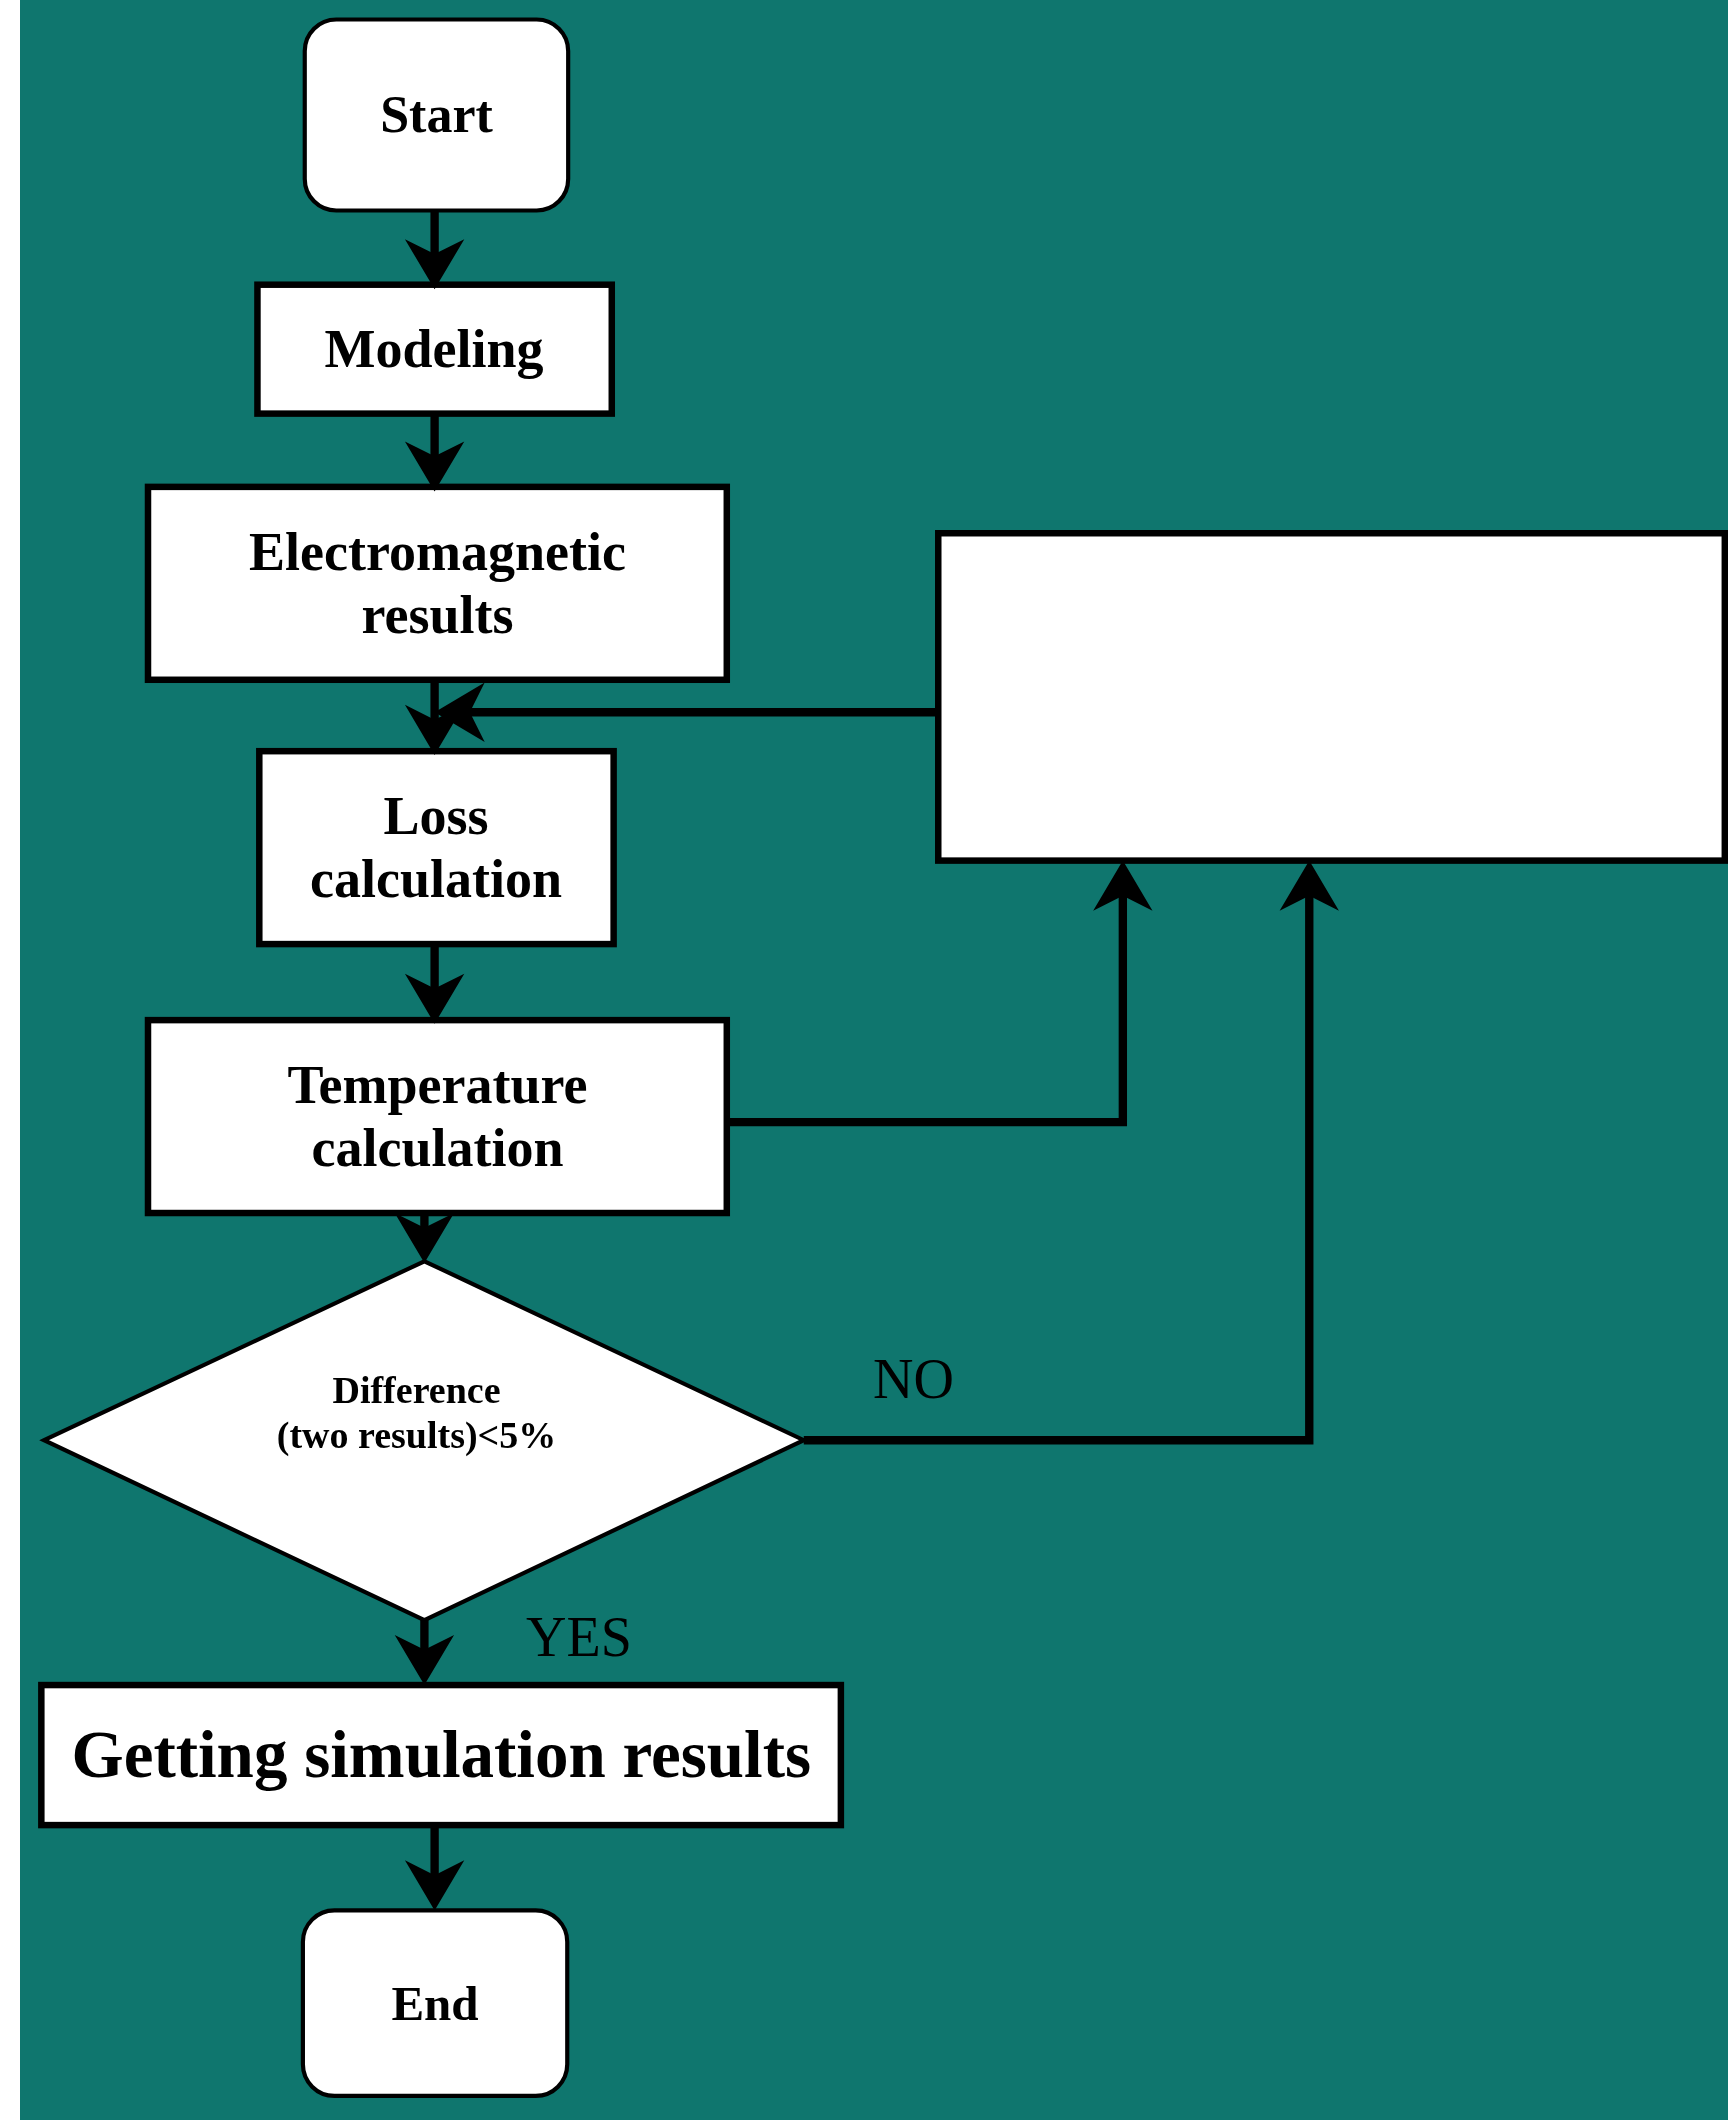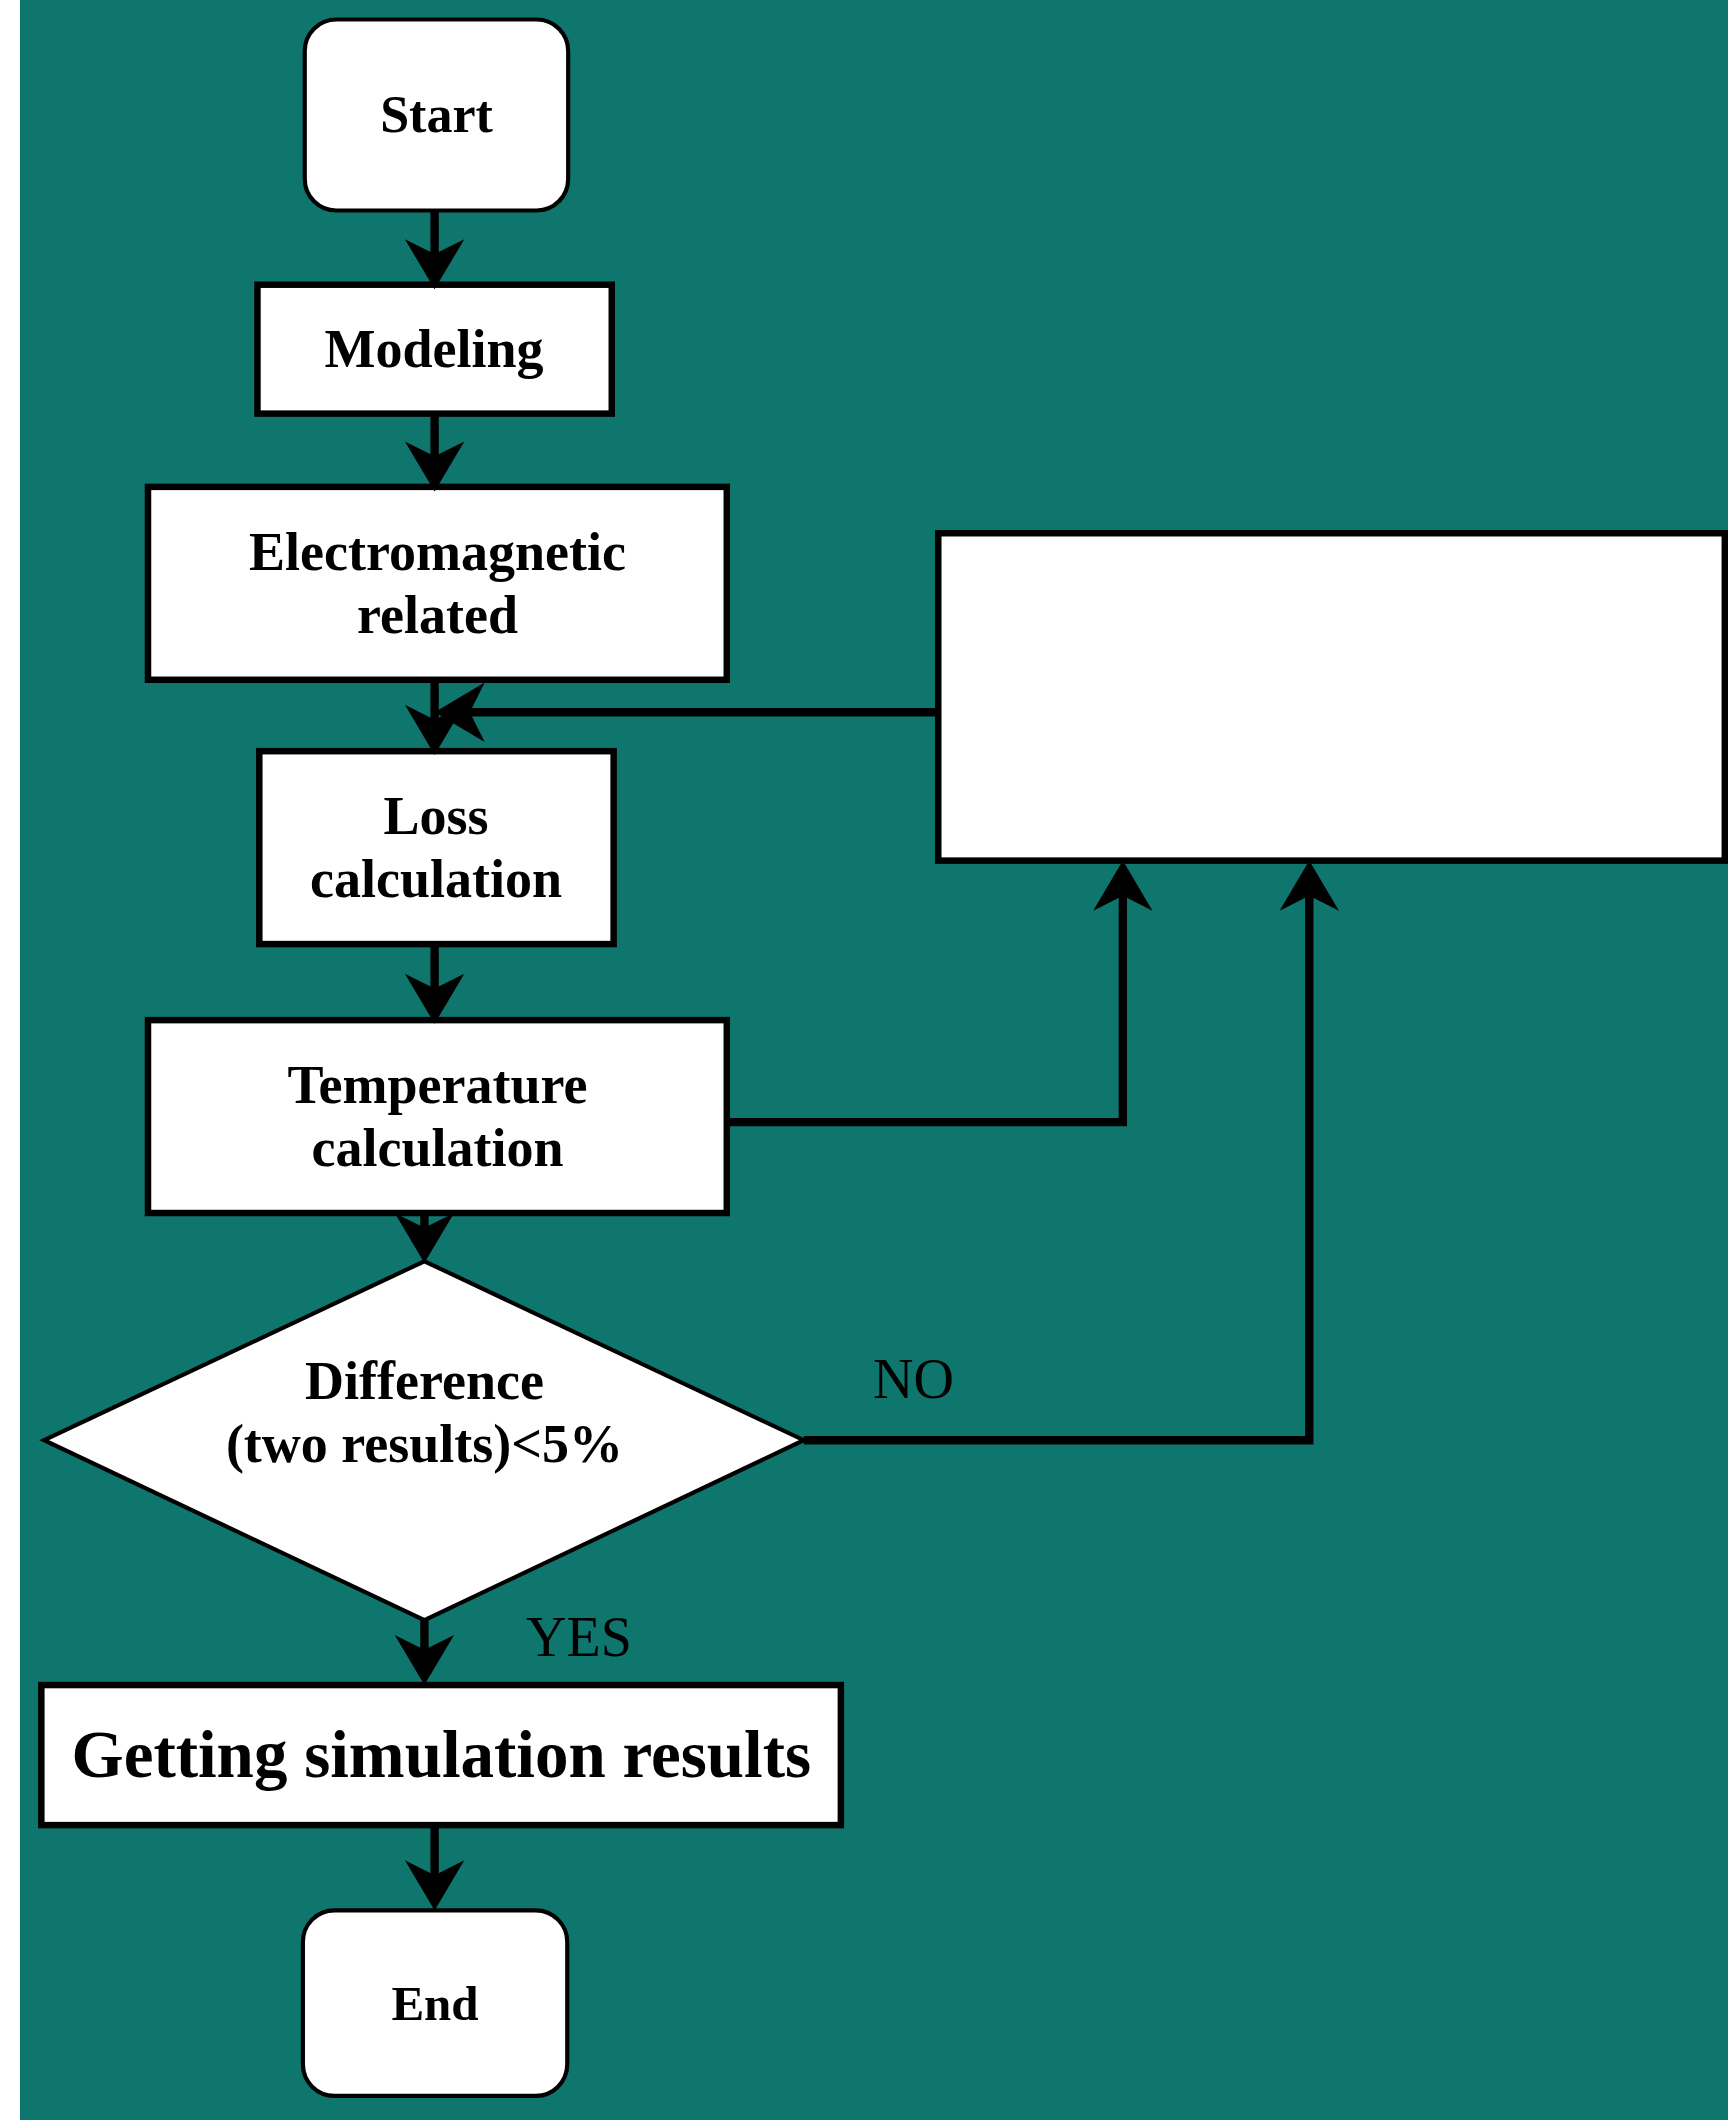--- a/index.html
+++ b/index.html
@@ -141,29 +141,29 @@
       <polygon class="arrow-head" points="447,2060 415,2006 447,2022 479,2006"></polygon>
     </g>
 
   </svg>
 
   <div class="node-label" style="left:285px; top:19.5px; width:263px; height:191px; font-size:52px;">Start</div>
 
   <div class="node-label" style="left:237px; top:285px; width:354px; height:129px; font-size:54px;">Modeling</div>
 
   <div class="node-label" style="left:128px; top:487px; width:579px; height:193px; font-size:54px;">Electromagnetic
-related</div>
+results</div>
 
   <div class="node-label" style="left:239px; top:751px; width:354px; height:193px; font-size:54px;">Loss
 calculation</div>
 
   <div class="node-label" style="left:128px; top:1020px; width:579px; height:193px; font-size:54px;">Temperature
 calculation</div>
 
-  <div class="node-label" style="left:80px; top:1343px; width:649px; height:139px; font-size:54px;">Difference
+  <div class="node-label" style="left:72px; top:1343px; width:649px; height:139px; font-size:38px;">Difference
 (two results)&lt;5%</div>
 
   <div class="node-label" style="left:21.3px; top:1685px; width:800px; height:140px; font-size:67px;">Getting simulation results</div>
 
   <div class="node-label" style="left:283px; top:1911px; width:264px; height:186px; font-size:49px;">End</div>
 
 
   <div class="edge-label" style="left:853px; top:1347px; font-size:56px;">NO</div>
 
   <div class="edge-label" style="left:506px; top:1605px; font-size:56px;">YES</div>

